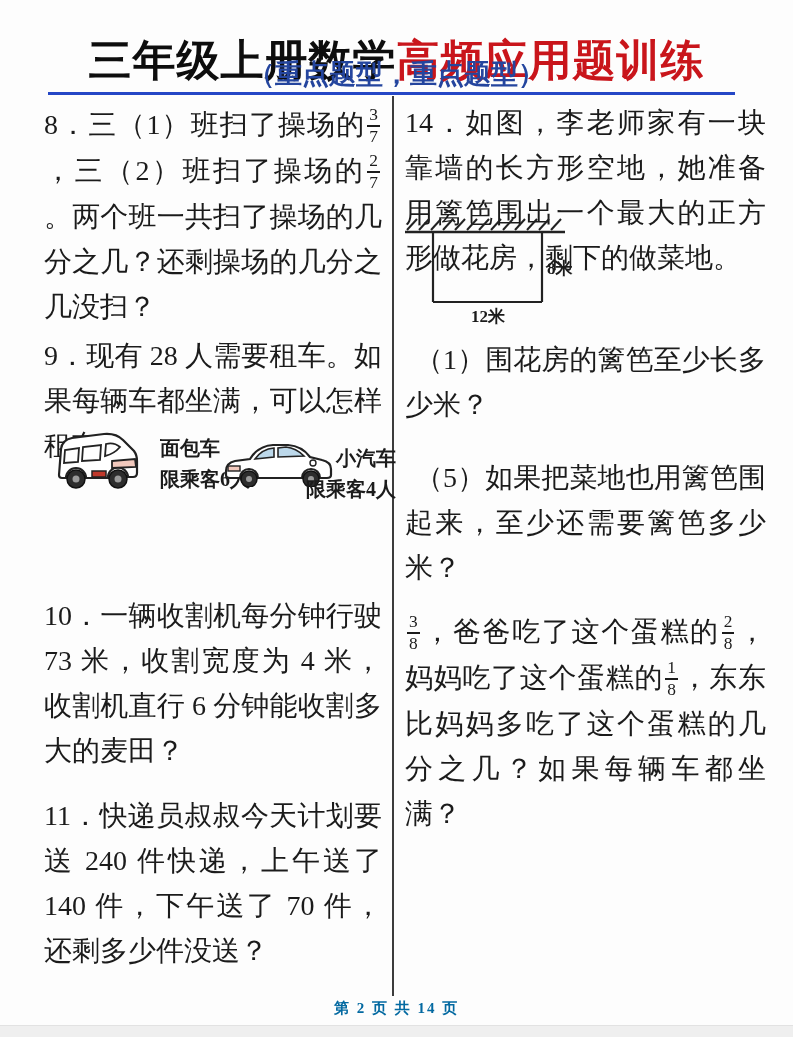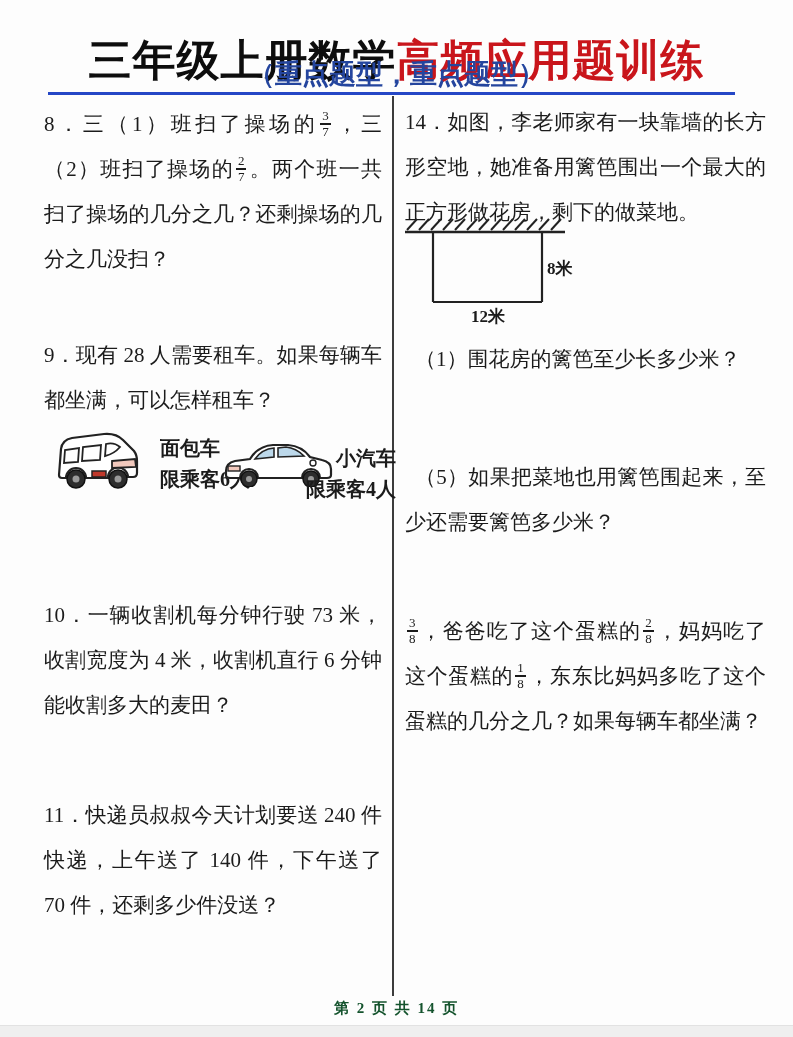--- a/index.html
+++ b/index.html
@@ -13,21 +13,21 @@
   .title .red{color:#c9151b;}
   .subtitle{position:absolute;top:57px;left:0;width:100%;text-align:center;
             font-size:27px;line-height:34px;font-weight:600;color:#24459e;}
   .rule{position:absolute;top:92px;left:48px;width:687px;height:3px;background:#2547c6;}
 
   
   .vdivider{position:absolute;left:392px;top:96px;width:2px;height:900px;background:#3c3c3c;}
   .col{position:absolute;top:97px;}
   .col-left{left:44px;width:338px;}
   .col-right{left:405px;width:361px;}
-  .prob{position:absolute;left:0;margin:0;width:100%;font-size:21px;line-height:45px;
+  .prob{position:absolute;left:0;margin:0;width:100%;font-size:28px;line-height:45px;
         text-align:justify;color:#1b1b1b;}
   .indent{text-indent:10px;}
 
   
   .frac{display:inline-flex;flex-direction:column;align-items:center;vertical-align:middle;
         font-size:0.62em;line-height:1.12;margin:0 2px;transform:translateY(-2px);}
   .frac .num{border-bottom:2px solid #1b1b1b;padding:0 2px;}
   .frac .den{padding:0 2px;}
 
   
@@ -38,21 +38,21 @@
   .veh-label{position:absolute;font-size:20px;line-height:31px;font-weight:600;
              white-space:nowrap;text-align:left;}
   .veh-label.van-label{left:100px;top:14px;margin-left:16px;}
   .veh-label.car-label{left:262px;top:24px;text-align:right;}
 
   
   .diagram{position:absolute;top:118px;left:0;width:185px;height:115px;}
 
   
   .footer{position:absolute;top:999px;left:0;width:100%;text-align:center;
-          font-size:15px;font-weight:700;letter-spacing:2px;color:#14532d;}
+          font-size:15px;font-weight:700;letter-spacing:2px;color:#0369a1;}
   .bottom-strip{position:absolute;top:1025px;left:0;width:100%;height:12px;
                 background:#efefef;border-top:1px solid #e2e2e2;}
 </style>
 </head>
 <body>
 
 <div class="page">
 
   <h1 class="title"><span>三年级上册数学</span><span class="red">高频应用题训练</span></h1>
   <div class="subtitle">（重点题型，重点题型）</div>

